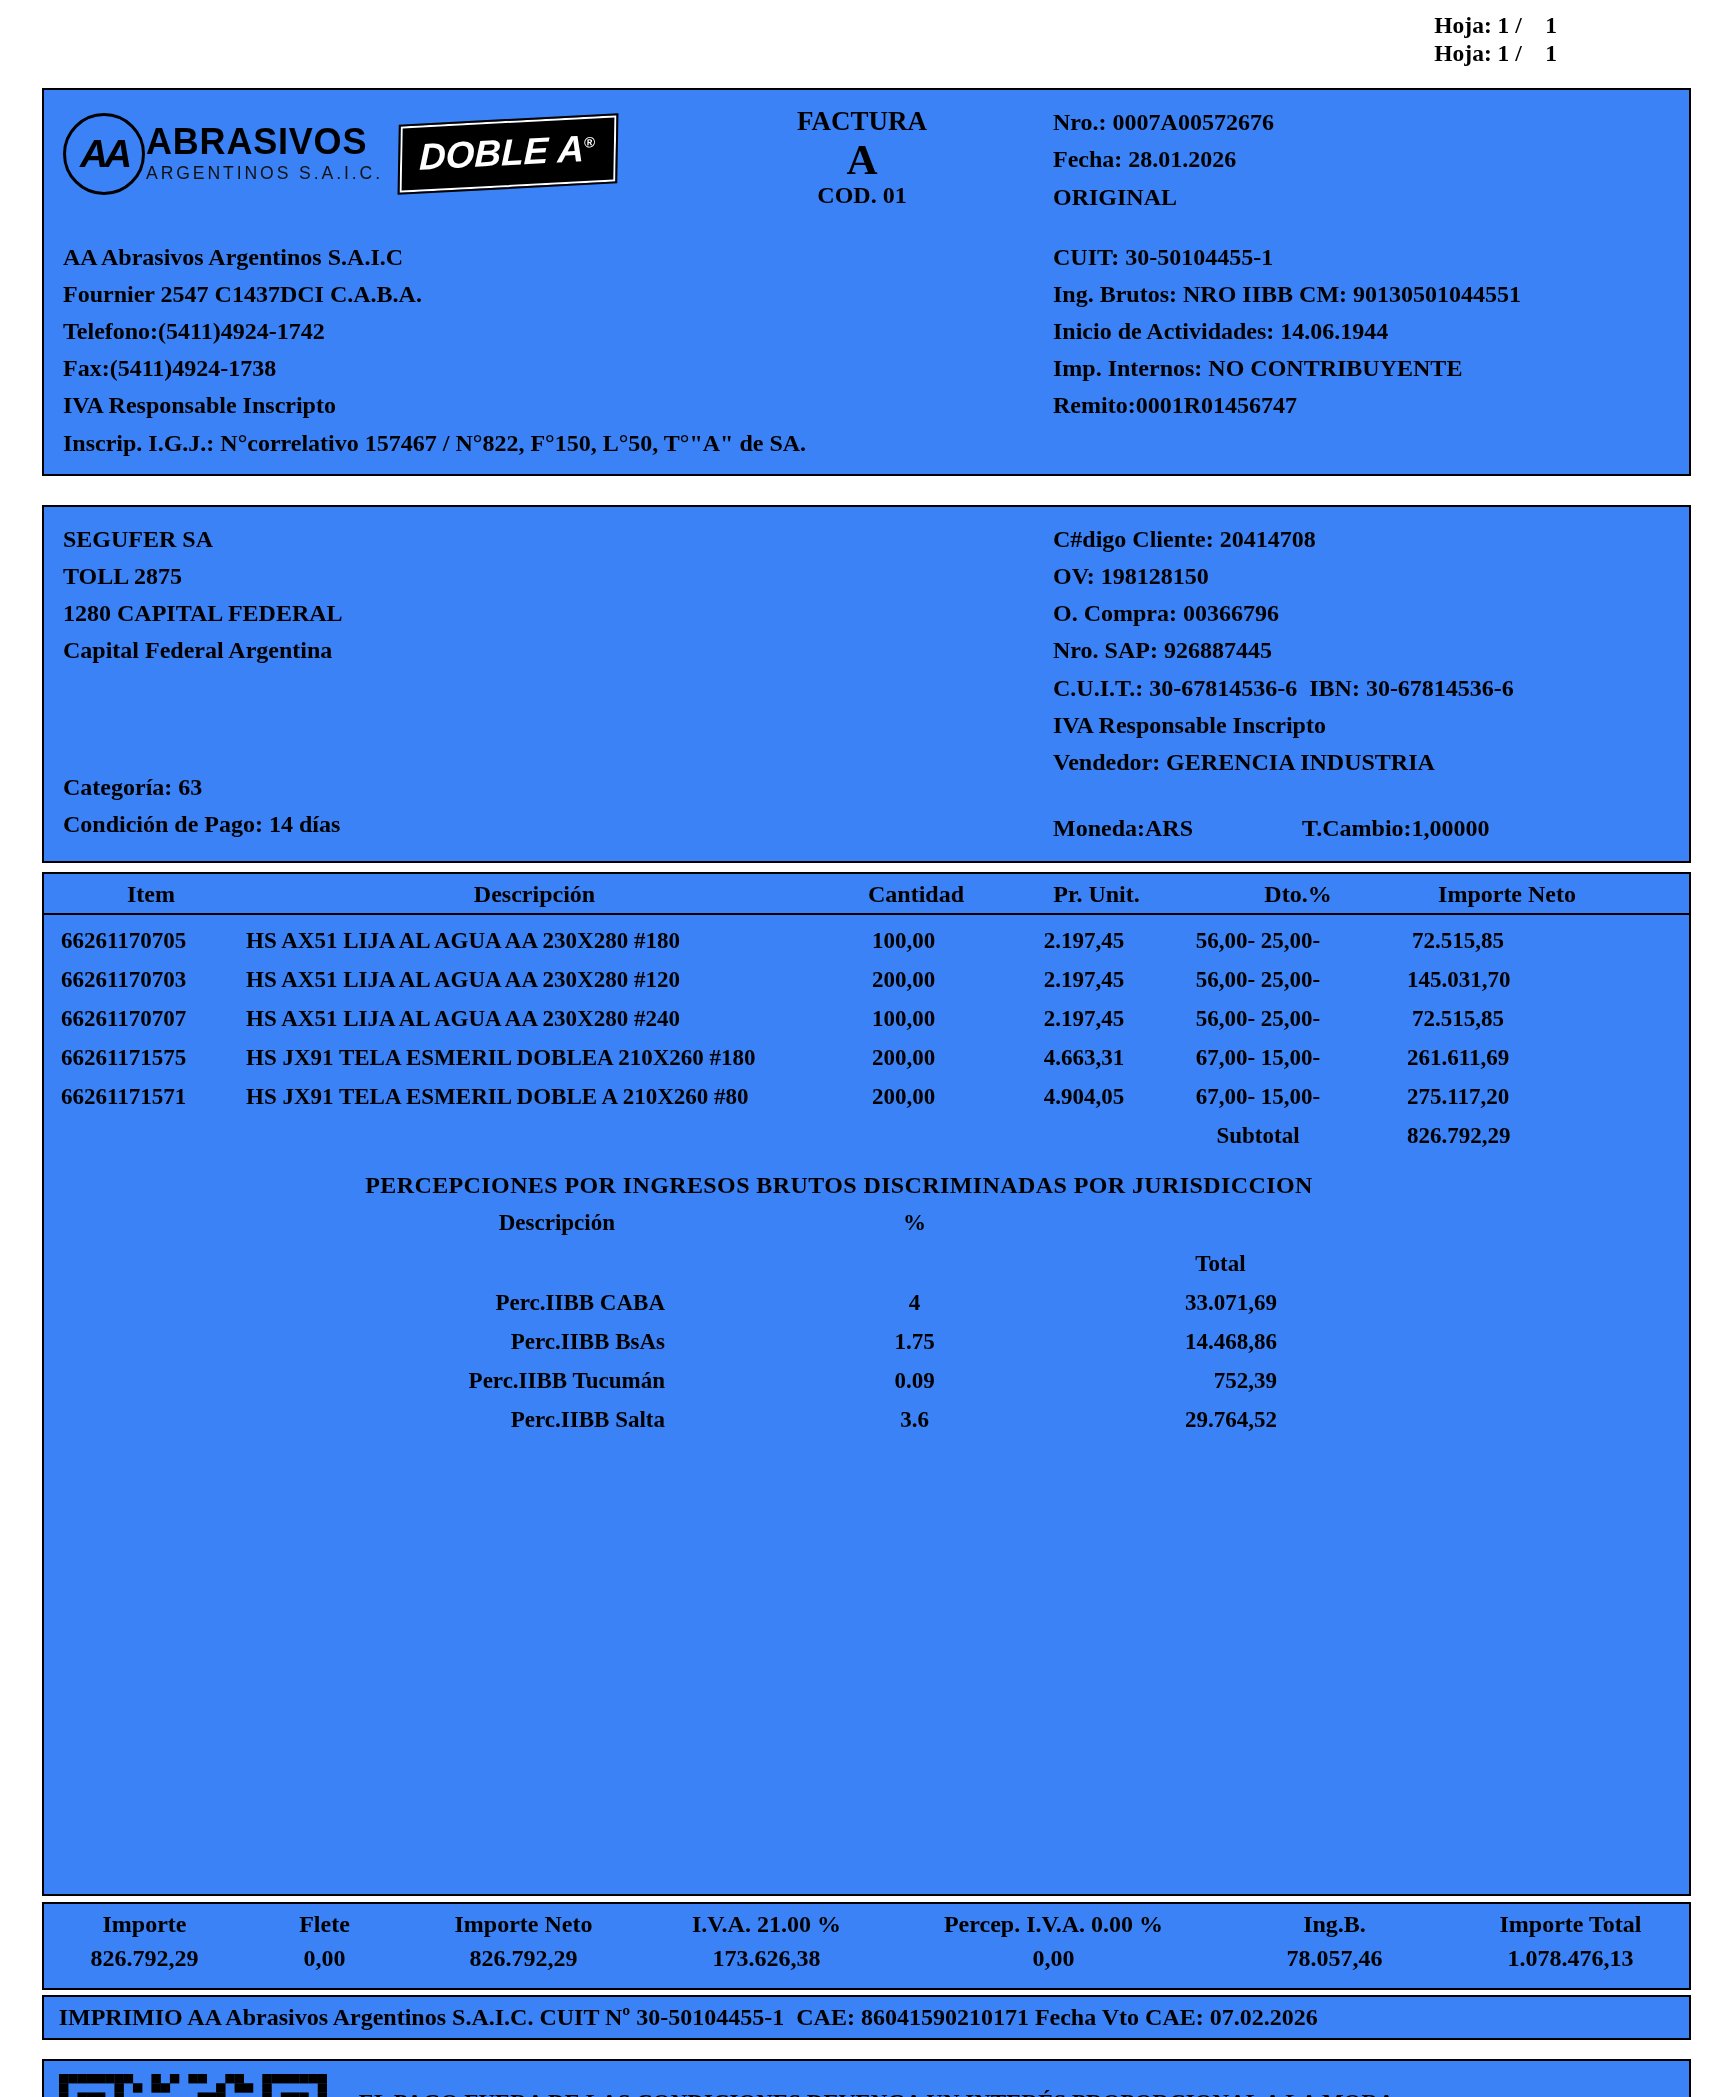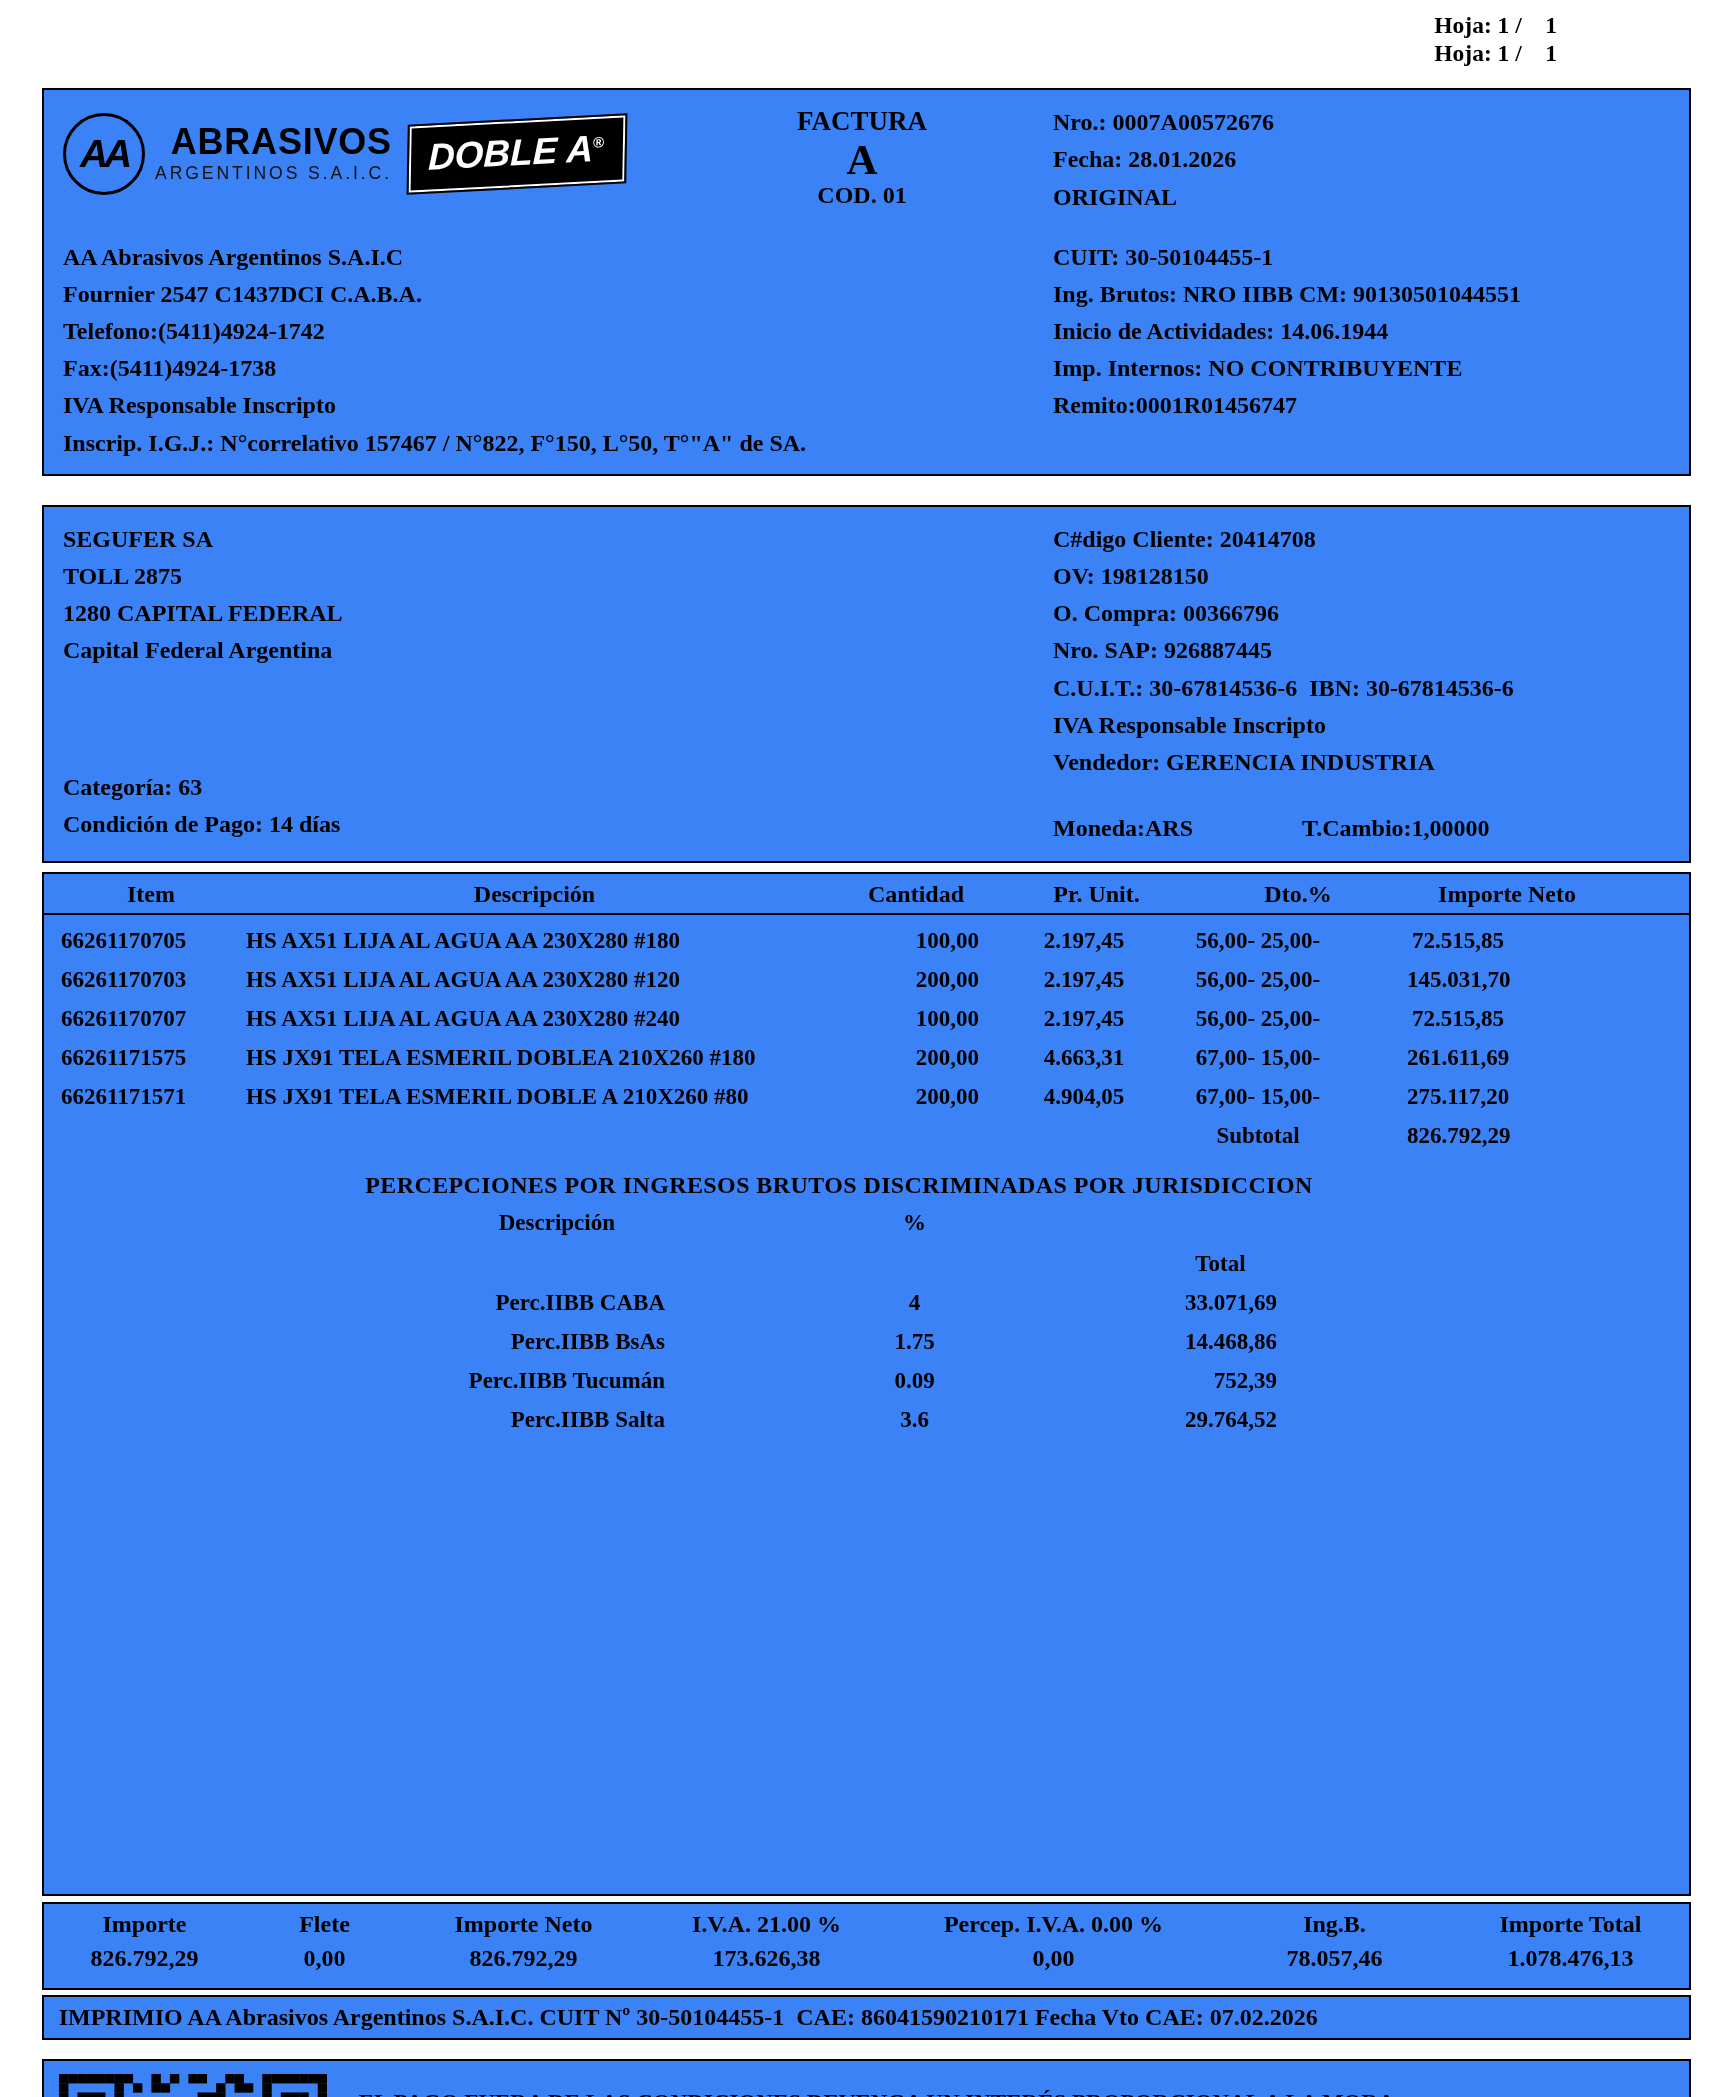--- a/index.html
+++ b/index.html
@@ -16,21 +16,21 @@
   
   .box-a { margin-top:21px; padding:12.6px 19px 12.6px 19px; }
   .box-a-top { display:flex; align-items:flex-start; }
   .logo-wrap { width:608px; display:flex; align-items:center; padding-top:10.5px; }
   .logo-circle {
     width:82px; height:82px; border:3.4px solid #000; border-radius:50%;
     display:flex; align-items:center; justify-content:center;
     font-family:"Liberation Sans",sans-serif; font-size:39px; font-weight:bold;
     font-style:italic; letter-spacing:-4.2px; flex-shrink:0;
   }
-  .brand-text { margin-left:10px; font-family:"Liberation Sans",sans-serif;text-align:right; }
+  .brand-text { margin-left:1px; font-family:"Liberation Sans",sans-serif; }
   .brand-name { font-size:36px; font-weight:bold; letter-spacing:0.8px; line-height:1.0; }
   .brand-sub { font-size:17.6px; font-weight:normal; letter-spacing:2.9px; color:#111; margin-top:2.5px; }
   .badge {
     margin-left:17px; background:#000; color:#fff;
     font-family:"Liberation Sans",sans-serif; font-style:italic; font-weight:bold;
     font-size:37px; padding:9.2px 19px 11px 17px; transform:rotate(-3deg) skewX(-4deg);
     border:2.1px solid #fff; outline:2.5px solid #000; white-space:nowrap;
   }
   .badge .reg { font-size:15px; vertical-align:super; font-style:normal; }
   .doc-block { flex:1; text-align:center; padding-top:3.4px; }
@@ -53,21 +53,21 @@
   
   .box-c { margin-top:9.2px; height:1024px; padding:0 17px; overflow:hidden; }
   .igrid { display:grid; grid-template-columns:180px 587px 176px 185px 218px 1fr; }
   .items-head { padding:6.7px 0 5px 0; border-bottom:2.5px solid #000; margin:0 -17px; padding-left:17px; padding-right:17px; font-size:24px; }
   .items-head > div { text-align:center; }
   .items-head .h-neto { text-align:right; padding-right:96px; }
   .irow { line-height:39px; font-size:23px; }
   .rows-wrap { margin-top:6.7px; }
   .c-item { text-align:left; }
   .c-desc { padding-left:5px; }
-  .c-qty { text-align:right; padding-right:25px; }
+  .c-qty { text-align:center; padding-right:25px; }
   .c-unit { text-align:center; padding-right:25px; }
   .c-dto { text-align:center; padding-right:80px; }
   .c-neto { text-align:right; padding-right:168px; }
   .percep { margin-top:17px; }
   .percep-title { width:1556px; text-align:center; font-size:24px; letter-spacing:0.4px; }
   .pgrid { display:grid; grid-template-columns:604px 499px 113px; line-height:39px; }
   .pgrid .p-desc { text-align:right; }
   .pgrid .p-pct { text-align:center; }
   .pgrid .p-total { text-align:right; }
   .pgrid .ph-desc { text-align:right; padding-right:50px; }

